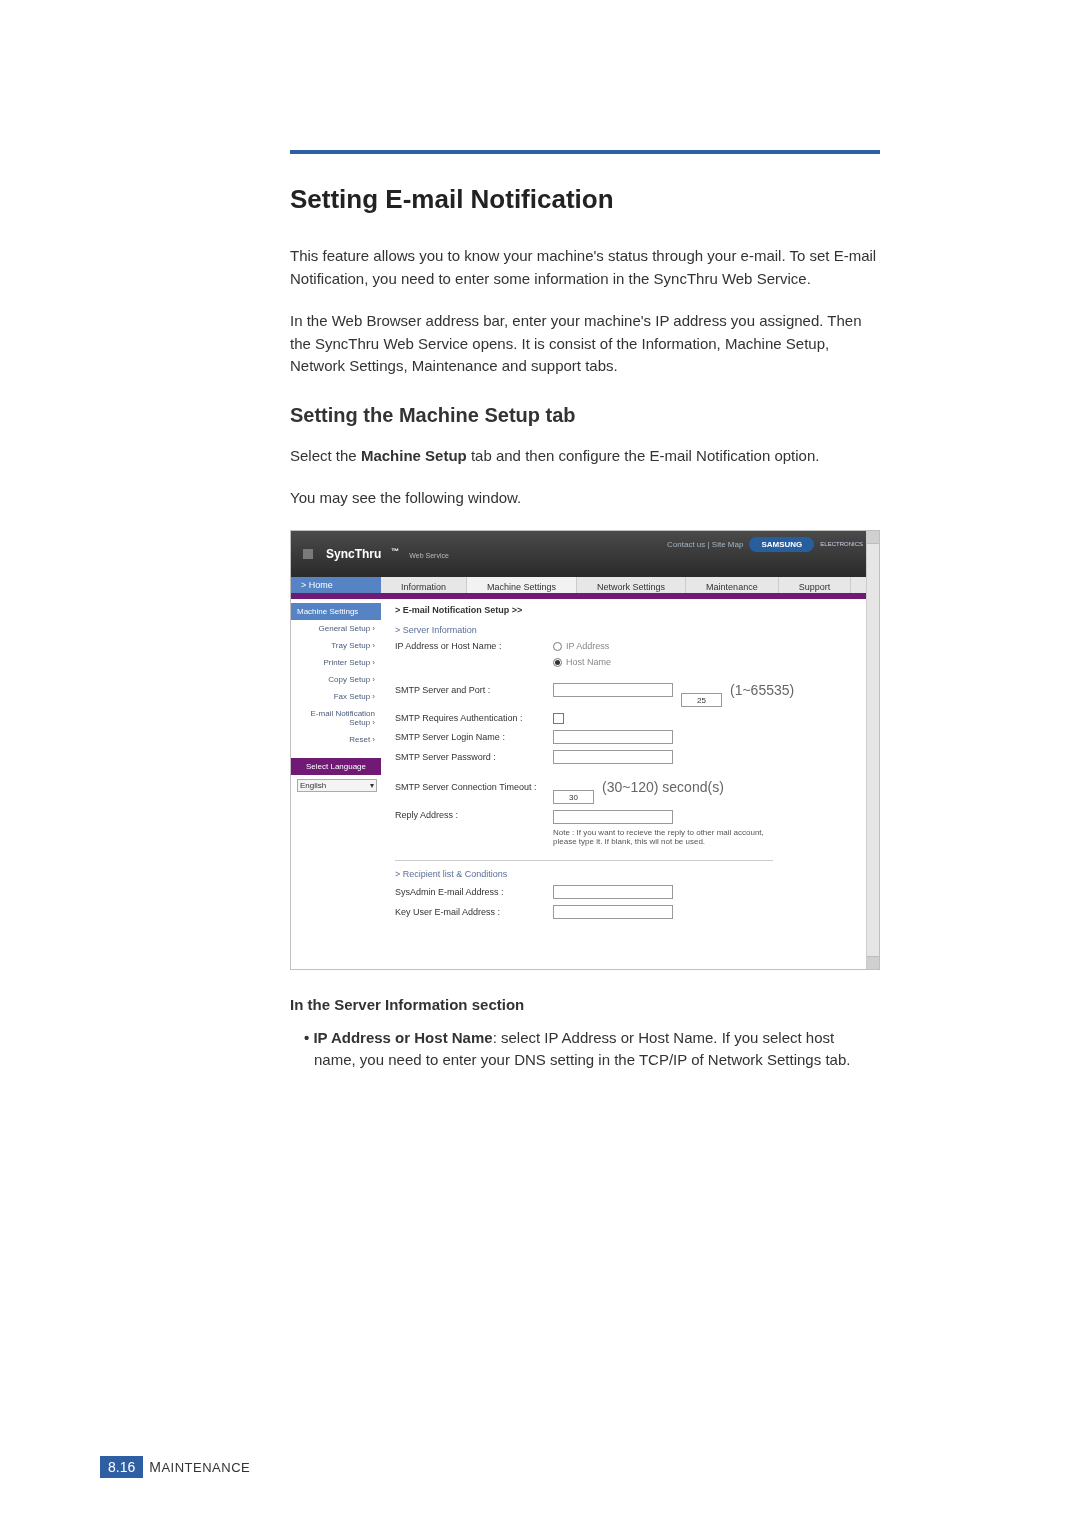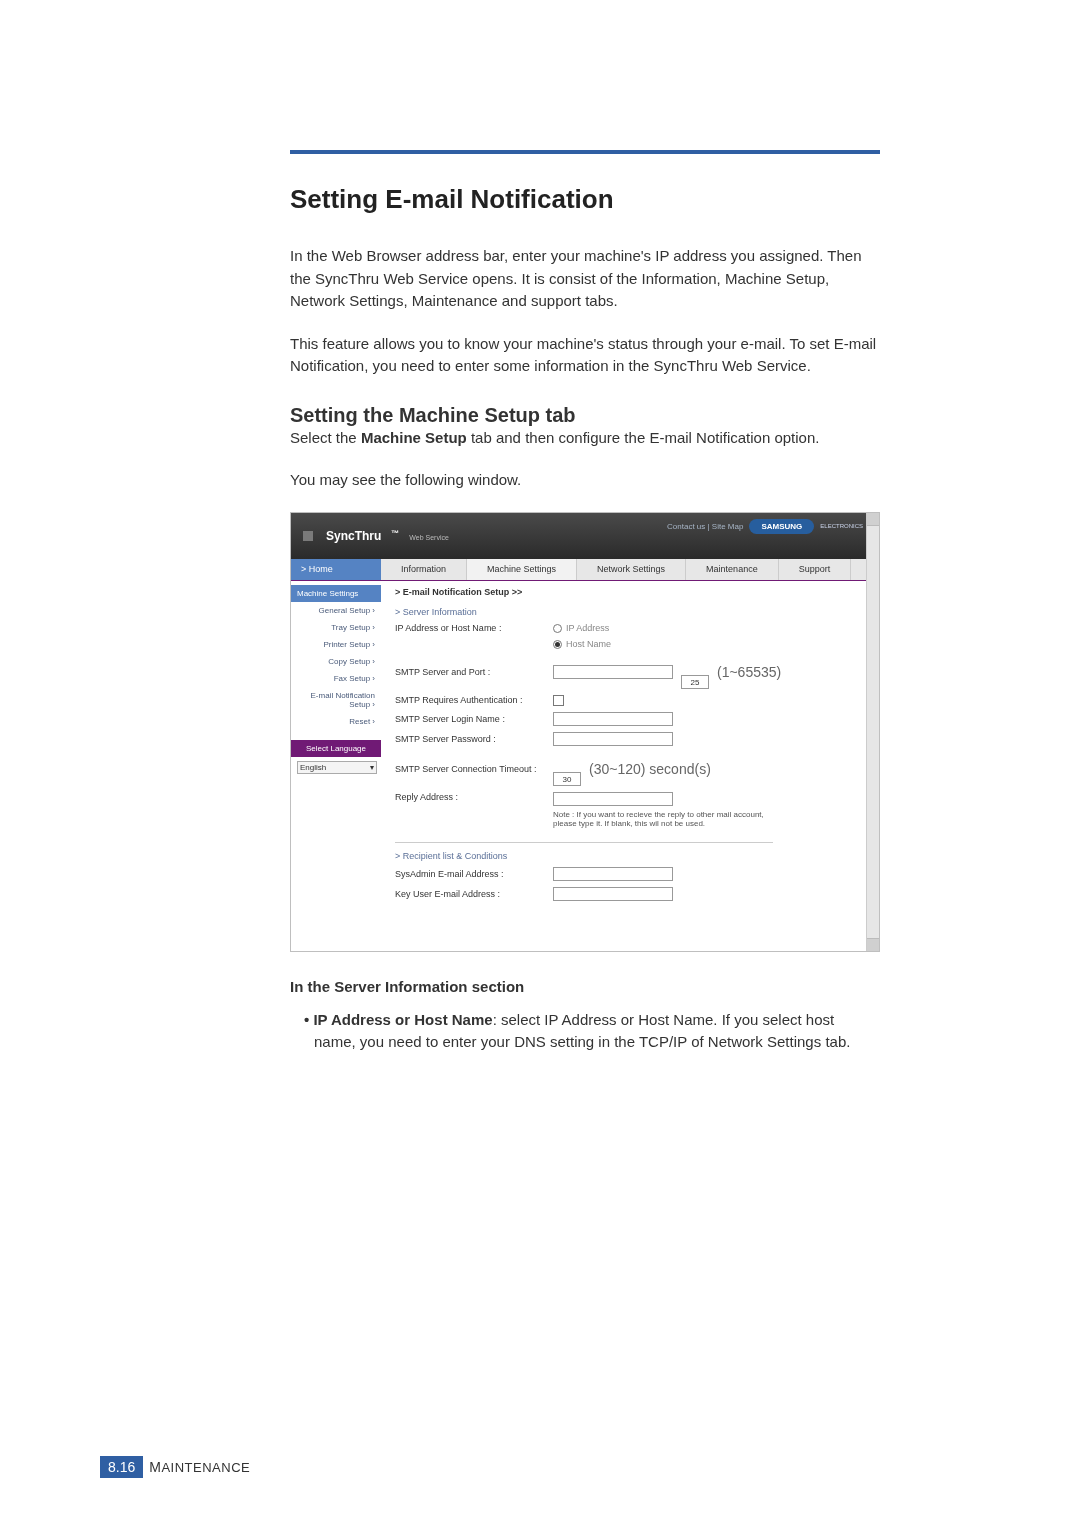--- a/index.html
+++ b/index.html
@@ -29,20 +29,21 @@
   p.body {
     font-size: 15px;
     line-height: 1.5;
     margin-bottom: 20px;
     color: #333;
   }
   h2.section-title {
     font-size: 20px;
     font-weight: bold;
     margin-top: 26px;
+    margin-bottom: 18px;
   }
   h3.sub-title {
     font-size: 15px;
     font-weight: bold;
     margin-top: 24px;
     margin-bottom: 14px;
   }
   ul.bullets {
     list-style: none;
     padding-left: 0;
@@ -132,21 +133,21 @@
     color:#fff;
     border-radius:10px;
     padding:3px 12px;
     font-size:8px;
     font-weight:bold;
   }
   .ewn { color:#c9d2e8; font-size:6px; }
   .shot-tabs {
     height: 22px;
     background: #e7e7e7;
-    border-bottom: 1px solid #701a75;
+    border-bottom: 6px solid #701a75;
     display: flex;
     align-items: stretch;
   }
   .shot-tab-home {
     width: 90px;
     background: #5583c3;
     color:#fff;
     display:flex;align-items:center;
     padding-left:10px;
     font-size:9px;
@@ -184,21 +185,21 @@
     flex:1;
     padding:6px 12px 6px 14px;
     overflow:hidden;
     position:relative;
   }
   .shot-main-title { font-weight:bold; font-size:9px; margin-bottom:10px;}
   .grp-title { color:#5a6f97; font-size:9px; margin:8px 0 6px 0;}
   .frow { display:flex; align-items:center; margin:6px 0; gap:8px;}
   .flabel { width:150px; font-size:9px;}
   .finput { border:1px solid #999; height:14px; background:#fff;}
-  .w120{width:120px;} .w30{width:28px;margin-top:20px;} .chk{width:11px;height:11px;border:1px solid #777;}
+  .w120{width:120px;} .w30{width:41px;margin-top:20px;} .chk{width:11px;height:11px;border:1px solid #777;}
   .radio{width:9px;height:9px;border:1px solid #777;border-radius:50%;display:inline-block;margin-right:4px;vertical-align:middle;}
   .radio.sel::after{content:"";display:block;width:5px;height:5px;border-radius:50%;background:#333;margin:1px;}
   .range{color:#666;font-size:14px;}
   .note-box {
     width:230px;
     font-size:8px;
     color:#555;
     padding-top:4px;
   }
   .hr { border:none; border-top:1px solid #ccc; margin:14px 0 8px 0; width:80%;}
@@ -207,22 +208,22 @@
   .scrollbar-r::after{content:"";position:absolute;bottom:0;left:0;right:0;height:12px;background:#d0d0d0;border-top:1px solid #bbb;}
 </style>
 </head>
 <body>
 
 <div class="page">
   <div class="top-rule"></div>
 
   <h1 class="main-title">Setting E-mail Notification</h1>
 
+  <p class="body">This feature allows you to know your machine's status through your e-mail. To set E-mail Notification, you need to enter some information in the SyncThru Web Service.</p>
   <p class="body">In the Web Browser address bar, enter your machine's IP address you assigned. Then the SyncThru Web Service opens. It is consist of the Information, Machine Setup, Network Settings, Maintenance and support tabs.</p>
-  <p class="body">This feature allows you to know your machine's status through your e-mail. To set E-mail Notification, you need to enter some information in the SyncThru Web Service.</p>
 
   <h2 class="section-title">Setting the Machine Setup tab</h2>
 
   <p class="body">
     <span>Select the </span><span class="strong">Machine Setup</span><span> tab and then configure the E-mail Notification option.</span>
   </p>
   <p class="body">You may see the following window.</p>
 
   <div class="shot">
     <div class="shot-header">

